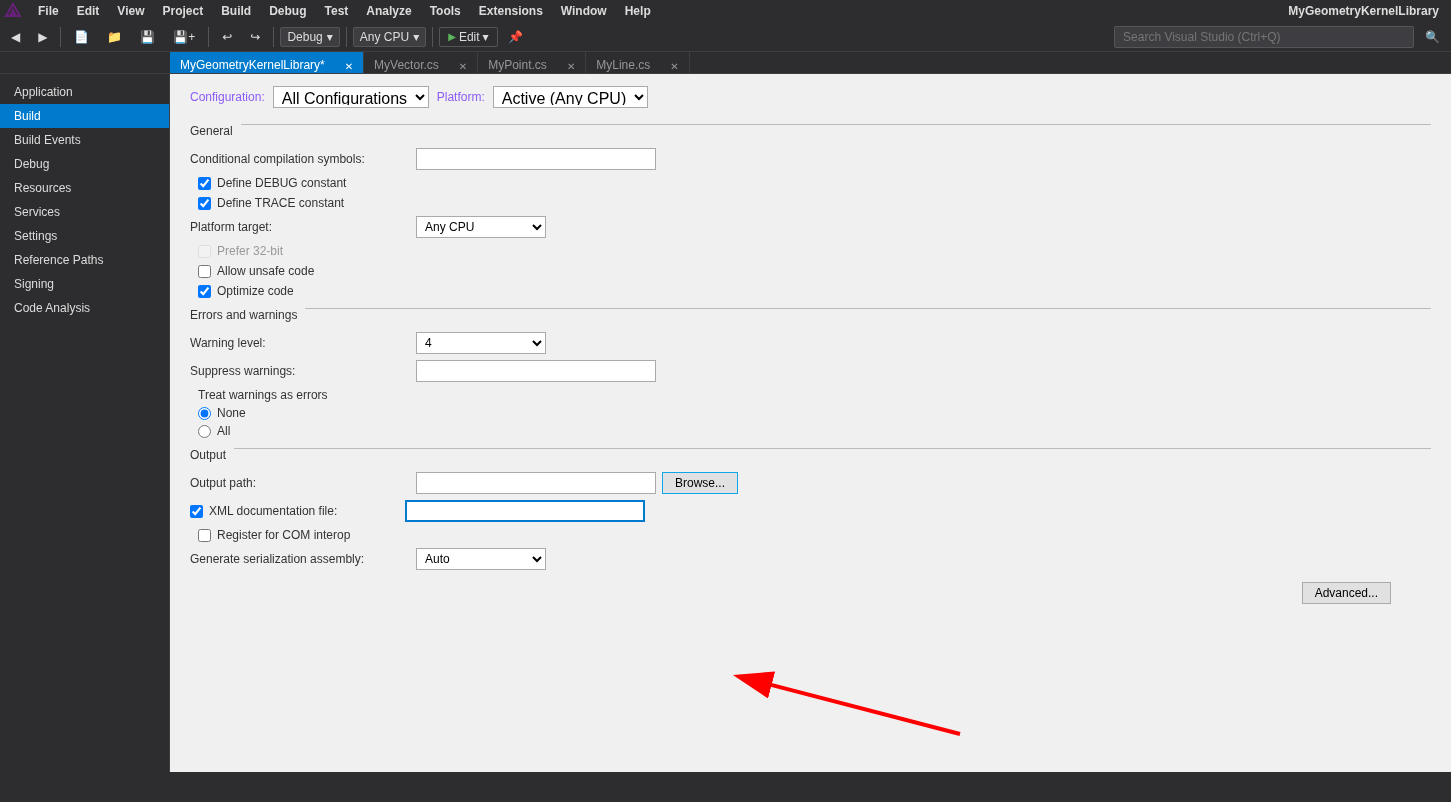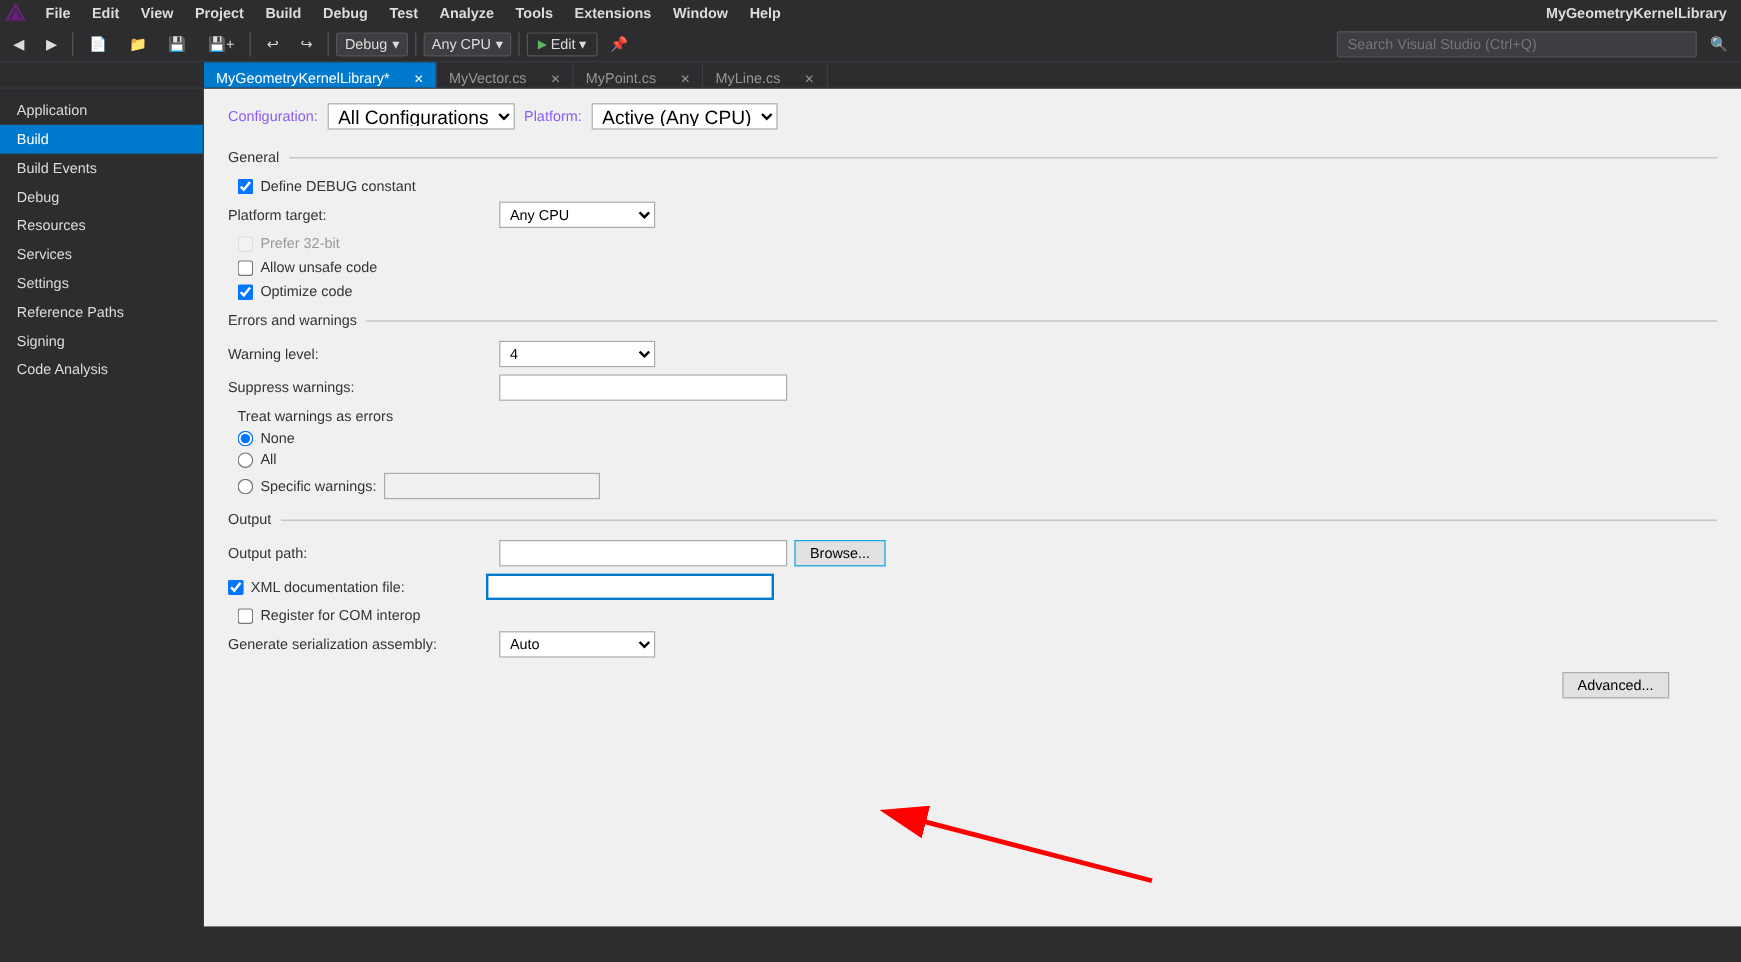--- a/index.html
+++ b/index.html
@@ -175,21 +175,21 @@
       padding: 2px 4px;
       border: 1px solid #aaa;
       background: white;
       height: 22px;
       min-width: 140px;
     }
 
     
     .section-header {
       display: flex;
-      align-items: center;
+      align-items: flex-start;
       gap: 8px;
       margin-bottom: 10px;
       margin-top: 8px;
       color: #333;
       font-size: 12px;
     }
     .section-line {
       flex: 1;
       height: 1px;
       background: #bbb;
@@ -414,26 +414,34 @@
         <option>x86</option>
         <option>x64</option>
       </select>
     </div>
 
     <div class="section-header">
       <span>General</span>
       <div class="section-line"></div>
     </div>
 
+    <div class="form-row">
+      <span class="form-label">Conditional compilation symbols:</span>
+      <input class="form-input" type="text" value="" style="">
+    </div>
 
     <div class="checkbox-row">
       <input type="checkbox" id="defineDebug" checked="" style="">
       <label for="defineDebug">Define DEBUG constant</label>
     </div>
 
+    <div class="checkbox-row">
+      <input type="checkbox" id="defineTrace" checked="" style="">
+      <label for="defineTrace">Define TRACE constant</label>
+    </div>
 
     <div class="form-row" style="margin-top:4px;">
       <span class="form-label">Platform target:</span>
       <select class="platform-select">
         <option>Any CPU</option>
         <option>x86</option>
         <option>x64</option>
       </select>
     </div>
 
@@ -480,25 +488,20 @@
     <div class="radio-row">
       <input type="radio" id="warnNone" name="warnErr" checked="" style="">
       <label for="warnNone">None</label>
     </div>
 
     <div class="radio-row">
       <input type="radio" id="warnAll" name="warnErr" style="">
       <label for="warnAll">All</label>
     </div>
 
-    <div class="radio-row">
-      <input type="radio" id="warnSpecific" name="warnErr" style="">
-      <label for="warnSpecific">Specific warnings:</label>
-      <input class="specific-input" type="text" value="" style="background: rgb(240, 240, 240); border-color: rgb(170, 170, 170);">
-    </div>
 
     <div class="section-header" style="margin-top:10px;">
       <span>Output</span>
       <div class="section-line"></div>
     </div>
 
     <div class="output-row">
       <span class="form-label">Output path:</span>
       <input class="form-input" type="text" value="" style="">
       <button class="browse-btn">Browse...</button>

